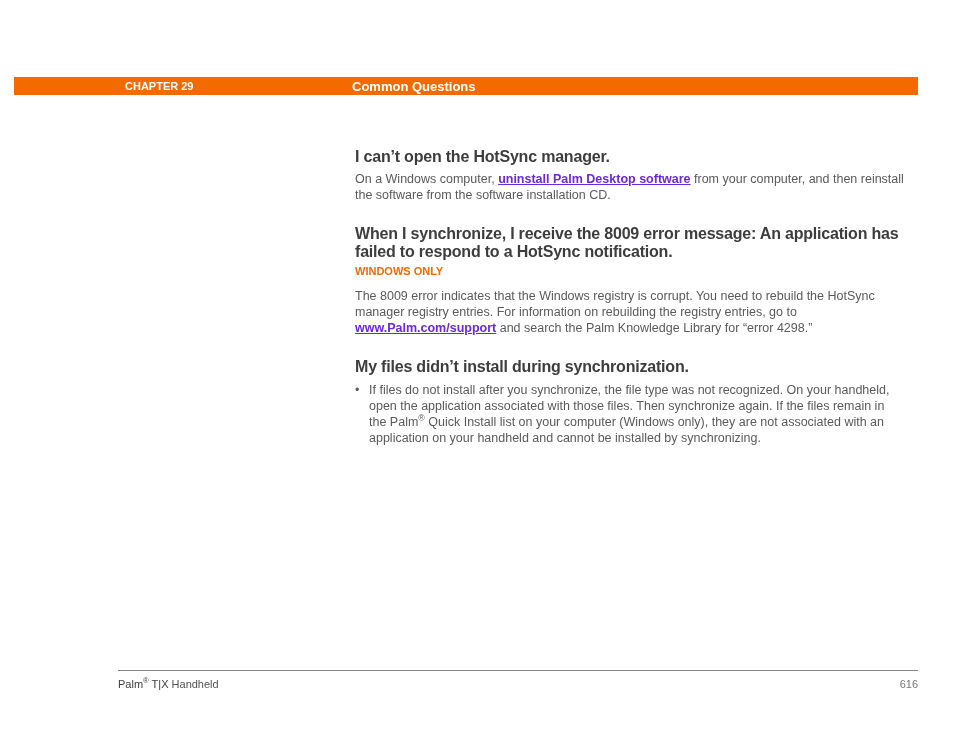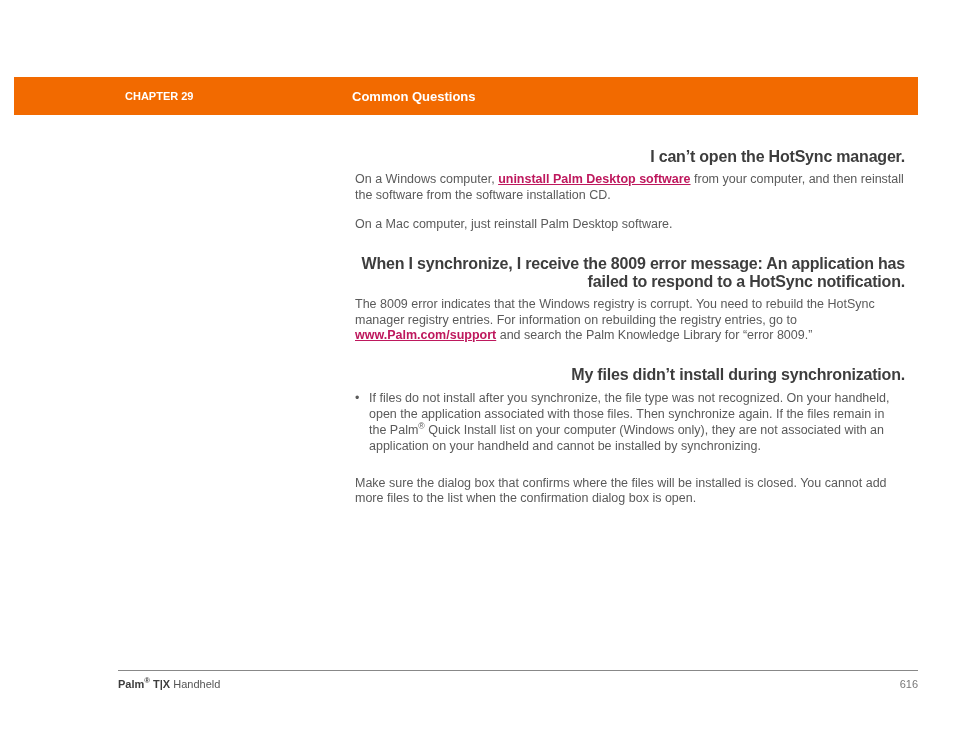--- a/index.html
+++ b/index.html
@@ -1,74 +1,73 @@
 <!DOCTYPE html>
 <html><head>
 <meta charset="utf-8">
 <style>
   * { box-sizing: border-box; margin: 0; padding: 0; }
   html, body { width: 954px; height: 738px; background: #fff; font-family: "Helvetica Neue", Helvetica, Arial, sans-serif; color: #4a4a4a; }
   .page { position: relative; width: 954px; height: 738px; }
-  .header-bar { position: absolute; top: 77px; left: 14px; right: 36px; height: 38px; background: #f26a00; display: flex; align-items: center; }
+  .header-bar { position: absolute; top: 77px; left: 14px; right: 36px; height: 18px; background: #f26a00; display: flex; align-items: center; }
   .chapter { position: absolute; left: 111px; font-size: 11px; font-weight: bold; color: #fff; }
   .section-name { position: absolute; left: 338px; font-size: 13px; font-weight: bold; color: #fff; }
   .content { position: absolute; left: 355px; top: 148px; width: 550px; color: #555; }
-  .h2 { font-size: 16px; font-weight: bold; color: #3d3d3d; margin-bottom: 6px; letter-spacing: -0.2px; text-align: right; }
+  .h2 { font-size: 16px; font-weight: bold; color: #3d3d3d; margin-bottom: 6px; letter-spacing: -0.2px; }
   .p  { font-size: 12.5px; line-height: 1.25; color: #5a5a5a; margin-bottom: 14px; }
   .label-badge { font-size: 11px; font-weight: bold; color: #f26a00; margin-top: -2px; margin-bottom: 12px; }
-  .link { font-weight: bold; text-decoration: underline; color: #be185d; }
+  .link { font-weight: bold; text-decoration: underline; color: #6d28d9; }
   .block { margin-bottom: 22px; }
   ul.bullets { list-style: none; padding-left: 0; margin-bottom: 19px; }
   ul.bullets li { position: relative; padding-left: 14px; font-size: 12.5px; line-height: 1.28; color: #5a5a5a; margin-bottom: 12px; }
   ul.bullets li::before { content: "•"; position: absolute; left: 0; top: 0; color: #5a5a5a; }
   sup { font-size: 0.7em; vertical-align: super; line-height: 0; }
   .footer-line { position: absolute; left: 118px; right: 36px; top: 670px; border-top: 1px solid #888; }
   .footer { position: absolute; left: 118px; right: 36px; top: 678px; display: flex; justify-content: space-between; font-size: 11px; color: #555; }
   .footer .prod { }
   .footer .pg { color: #777; }
-  .prod b { font-weight: bold; color: #3d3d3d; text-align: center; }
+  .prod b { font-weight: normal; color: #3d3d3d; text-align: center; }
 </style>
 </head>
 <body>
 
 <div class="page">
 
   <div class="header-bar">
     <span class="chapter">CHAPTER 29</span>
     <span class="section-name">Common Questions</span>
   </div>
 
   <div class="content">
 
     <div class="block">
       <div class="h2">I can’t open the HotSync manager.</div>
       <div class="p">
         <span>On a Windows computer, </span><span class="link">uninstall Palm Desktop software</span><span> from your computer, and then reinstall the software from the software installation CD.</span>
       </div>
-      <div class="p">On a Mac computer, just reinstall Palm Desktop software.</div>
     </div>
 
     <div class="block">
       <div class="h2">When I synchronize, I receive the 8009 error message: An application has failed to respond to a HotSync notification.</div>
+      <div class="label-badge">WINDOWS ONLY</div>
       <div class="p">
-        <span>The 8009 error indicates that the Windows registry is corrupt. You need to rebuild the HotSync manager registry entries. For information on rebuilding the registry entries, go to </span><span class="link">www.Palm.com/support</span><span> and search the Palm Knowledge Library for “error 8009.”</span>
+        <span>The 8009 error indicates that the Windows registry is corrupt. You need to rebuild the HotSync manager registry entries. For information on rebuilding the registry entries, go to </span><span class="link">www.Palm.com/support</span><span> and search the Palm Knowledge Library for “error 4298.”</span>
       </div>
     </div>
 
     <div class="block">
       <div class="h2">My files didn’t install during synchronization.</div>
       <ul class="bullets">
         <li>
           <span>If files do not install after you synchronize, the file type was not recognized. On your handheld, open the application associated with those files. Then synchronize again. If the files remain in the Palm</span><sup>®</sup><span> Quick Install list on your computer (Windows only), they are not associated with an application on your handheld and cannot be installed by synchronizing.</span>
         </li>
       </ul>
     </div>
 
     <div class="block">
-      <div class="p">Make sure the dialog box that confirms where the files will be installed is closed. You cannot add more files to the list when the confirmation dialog box is open.</div>
     </div>
 
   </div>
 
   <div class="footer-line"></div>
   <div class="footer">
     <div class="prod">
       <b><span>Palm</span><sup>®</sup><span> T|X</span></b><span> Handheld</span>
     </div>
     <div class="pg">616</div>

